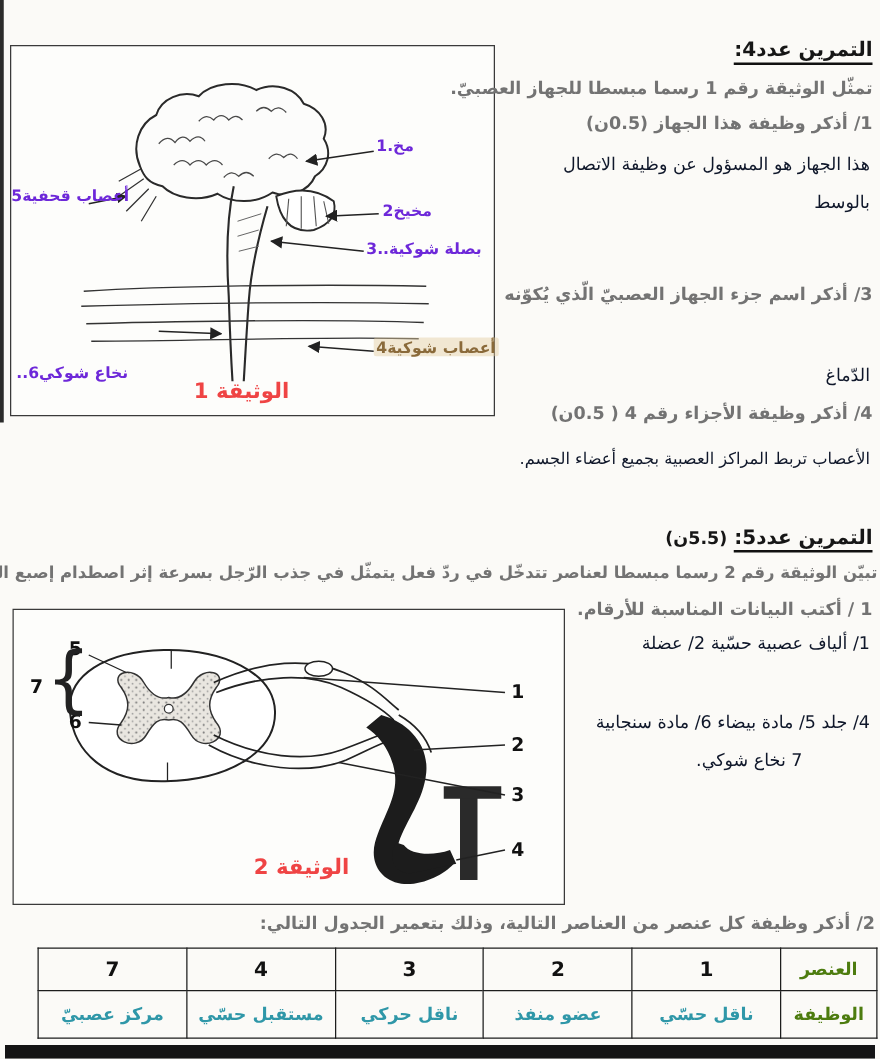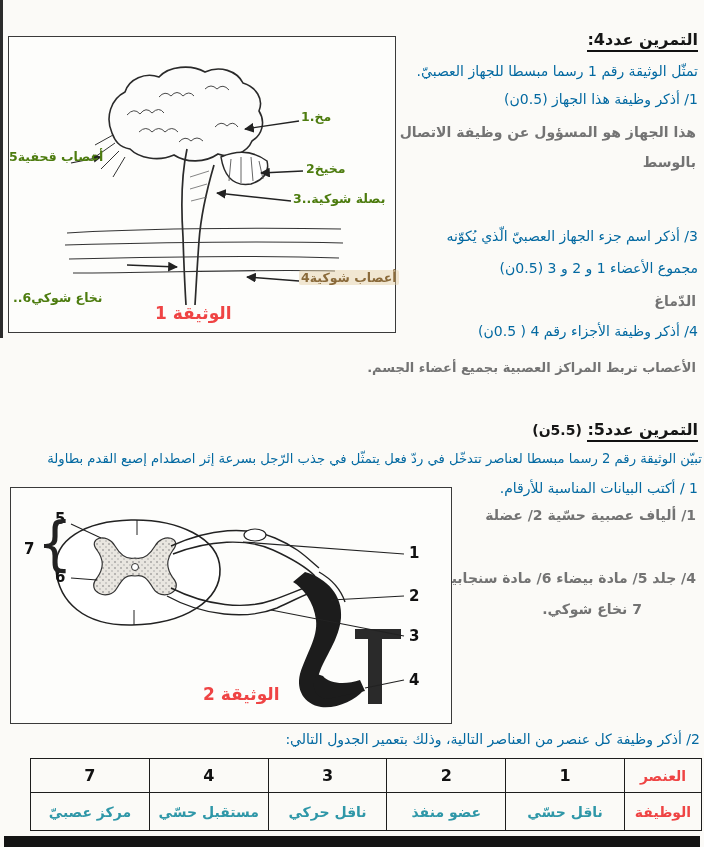--- a/index.html
+++ b/index.html
@@ -10,38 +10,38 @@
   }
   .page{
     position:relative;width:704px;height:847px;
     background:#fbfaf7;overflow:hidden;
     color:#161616;
   }
   .scan-edge-left{position:absolute;left:0;top:0;width:3px;height:338px;background:#2b2b2b;}
   .bottom-bar{position:absolute;left:4px;top:836px;width:696px;height:11px;background:#141414;}
 
   .line{position:absolute;direction:rtl;text-align:right;white-space:nowrap;}
-  .q{font-weight:400;font-size:14px;color:#0369a1;}
-  .ans{font-size:14px;color:#737373;font-weight:700;}
+  .q{font-weight:700;font-size:14px;color:#737373;}
+  .ans{font-size:14px;color:#0f172a;font-weight:400;}
   .ex-title{font-weight:700;font-size:16px;}
   .ex-title .u{display:inline-block;border-bottom:2.2px solid #111;padding-bottom:1px;}
 
   .figbox{position:absolute;background:#fdfdfb;border:1.6px solid #3a3a3a;}
   .fig1{left:8px;top:36px;width:386px;height:295px;}
   .fig2{left:10px;top:487px;width:440px;height:235px;}
   .figbox svg{position:absolute;left:0;top:0;}
   .fig-caption{position:absolute;font-weight:700;font-size:17px;color:#ef4444;direction:rtl;}
-  .diag-label{position:absolute;font-size:12.5px;font-weight:600;color:#4d7c0f;direction:rtl;white-space:nowrap;}
+  .diag-label{position:absolute;font-size:12.5px;font-weight:600;color:#6d28d9;direction:rtl;white-space:nowrap;}
   .diag-label.tan{color:#8a6a3a;background:rgba(226,203,160,0.45);padding:0 2px;border-radius:2px;}
   .diag-num{position:absolute;font-weight:700;font-size:15px;color:#111;}
   .brace{position:absolute;font-size:56px;font-weight:400;color:#222;transform:scaleY(1.05);line-height:1;}
 
   table.grid{position:absolute;left:30px;top:758px;width:672px;border-collapse:collapse;direction:rtl;table-layout:fixed;}
   table.grid td,table.grid th{border:1.4px solid #1d1d1d;text-align:center;vertical-align:middle;}
-  table.grid .lblcol{width:74px;font-weight:700;font-size:14px;color:#ef4444;}
+  table.grid .lblcol{width:74px;font-weight:700;font-size:14px;color:#4d7c0f;}
   table.grid th{font-weight:700;font-size:16px;color:#111;height:31px;}
   table.grid td.val{height:35px;color:#2f97a8;font-size:14px;font-weight:600;}
 </style>
 </head>
 <body>
 
 <div class="page">
 
   <div class="scan-edge-left"></div>
 
@@ -90,21 +90,20 @@
     <div class="diag-label tan" style="left:290px;top:233px;">أعصاب شوكية4</div>
     <div class="fig-caption" style="left:146px;top:266px;">الوثيقة 1</div>
   </div>
 
   <div class="line ex-title" style="right:6px;top:30px;"><span class="u">التمرين عدد4:</span></div>
   <div class="line q" style="right:6px;top:63px;">تمثّل الوثيقة رقم 1 رسما مبسطا للجهاز العصبيّ.</div>
   <div class="line q" style="right:6px;top:91px;">1/ أذكر وظيفة هذا الجهاز (0.5ن)</div>
   <div class="line ans" style="right:8px;top:124px;">هذا الجهاز هو المسؤول عن وظيفة الاتصال</div>
   <div class="line ans" style="right:8px;top:154px;">بالوسط</div>
   <div class="line q" style="right:6px;top:228px;">3/ أذكر اسم جزء الجهاز العصبيّ الّذي يُكوّنه</div>
-  <div class="line q" style="right:6px;top:260px;">مجموع الأعضاء 1 و 2 و 3 (0.5ن)</div>
   <div class="line ans" style="right:8px;top:293px;">الدّماغ</div>
   <div class="line q" style="right:6px;top:323px;">4/ أذكر وظيفة الأجزاء رقم 4 ( 0.5ن)</div>
   <div class="line ans" style="right:8px;top:360px;font-size:13px;">الأعصاب تربط المراكز العصبية بجميع أعضاء الجسم.</div>
 
   <div class="line ex-title" style="right:6px;top:420px;">
     <span class="u">التمرين عدد5:</span>
     <span style="font-size:14px;">(5.5ن)</span>
   </div>
   <div class="line q" style="right:2px;top:451px;font-size:13.2px;">تبيّن الوثيقة رقم 2 رسما مبسطا لعناصر تتدخّل في ردّ فعل يتمثّل في جذب الرّجل بسرعة إثر اصطدام إصبع القدم بطاولة</div>
   <div class="line q" style="right:6px;top:480px;">1 / أكتب البيانات المناسبة للأرقام.</div>

